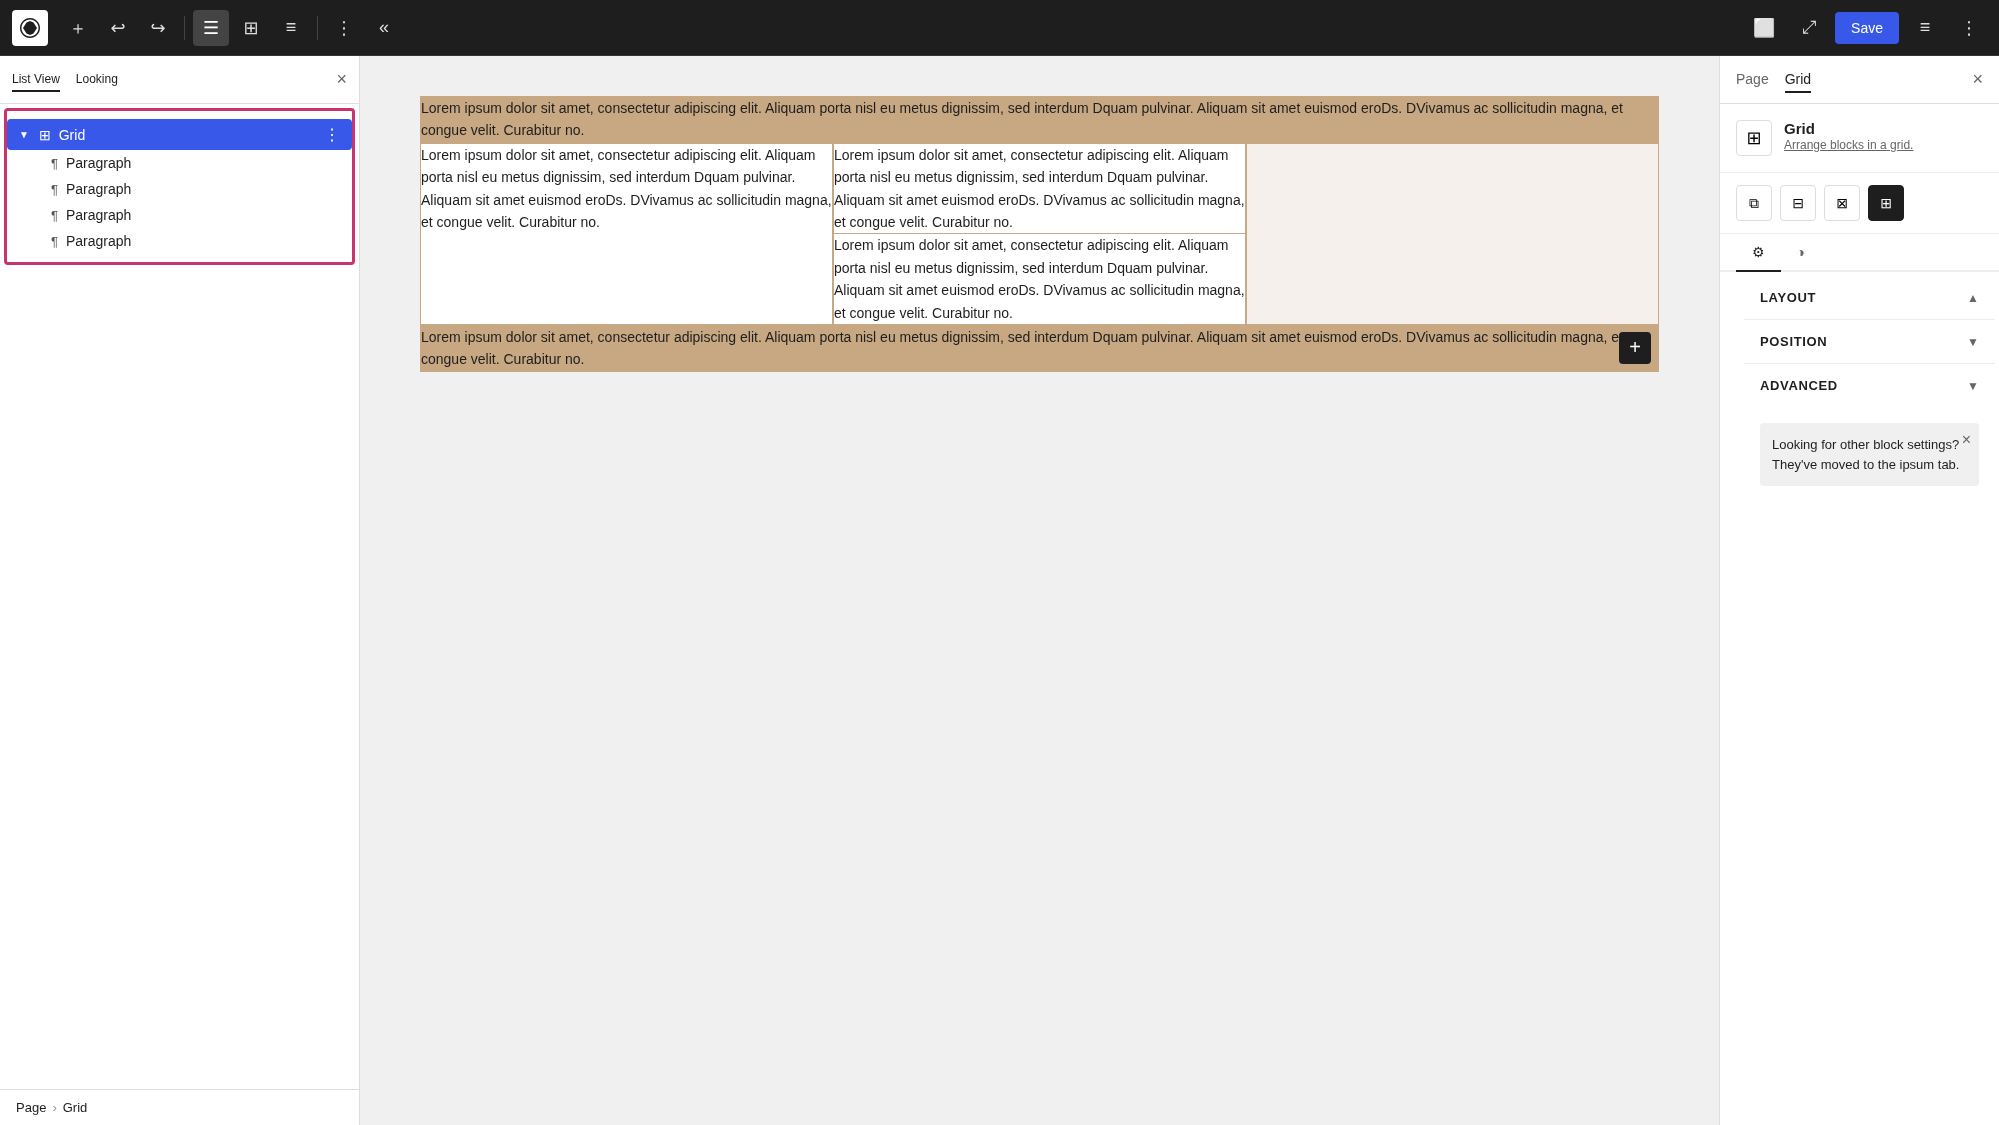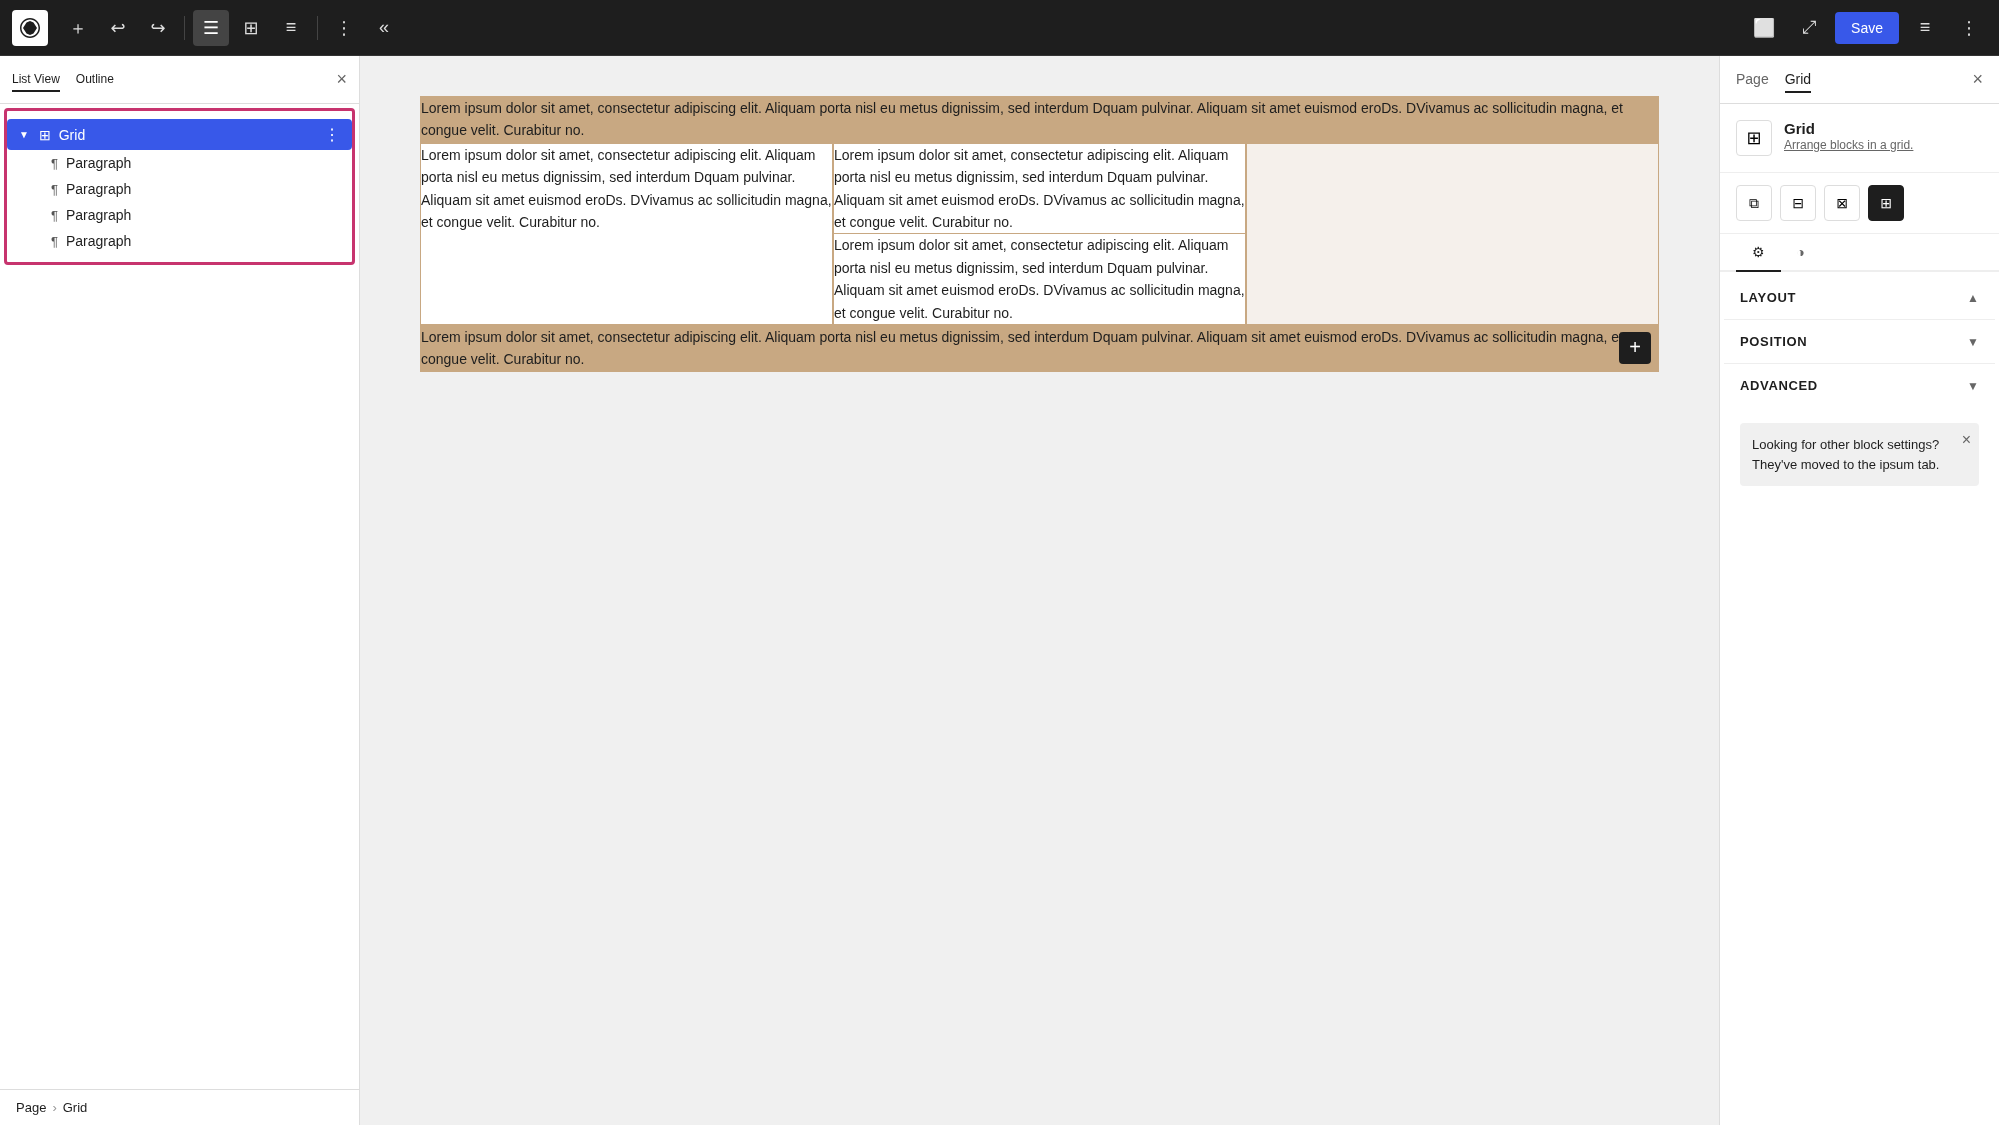--- a/index.html
+++ b/index.html
@@ -157,21 +157,21 @@
       display: flex; align-items: center; border-bottom: 2px solid #eee;
       padding: 0 16px;
     }
     .settings-tab {
       padding: 10px 16px; cursor: pointer; border-bottom: 2px solid transparent;
       margin-bottom: -2px; font-size: 14px; color: #666;
     }
     .settings-tab.active { border-bottom-color: #1e1e1e; color: #1e1e1e; }
 
     
-    .right-content { flex: 1; overflow-y: auto; padding: 4px; }
+    .right-content { flex: 1; overflow-y: auto; padding: 4px; margin-left: 20px; }
 
     
     .section-header {
       display: flex; align-items: center; justify-content: space-between;
       padding: 14px 16px; cursor: pointer;
     }
     .section-title { font-size: 13px; font-weight: 600; color: #1e1e1e; text-transform: uppercase; letter-spacing: 0.05em; }
     .section-chevron { font-size: 12px; color: #666; }
 
     .section-content { padding: 0 16px 16px; }
@@ -247,21 +247,21 @@
     <button class="toolbar-btn">≡</button>
     <button class="toolbar-btn">⋮</button>
   </div>
 </div>
 
 <div class="main-layout">
 
   <div class="left-panel">
     <div class="panel-tabs">
       <div class="panel-tab active">List View</div>
-      <div class="panel-tab">Outline</div>
+      <div class="panel-tab">Looking</div>
       <button class="panel-close">×</button>
     </div>
 
     <div class="tree-container">
 
       <div class="tree-item selected">
         <span class="chevron">▼</span>
         <span class="item-icon">⊞</span>
         <span class="item-label">Grid</span>
         <span class="tree-dots">⋮</span>

